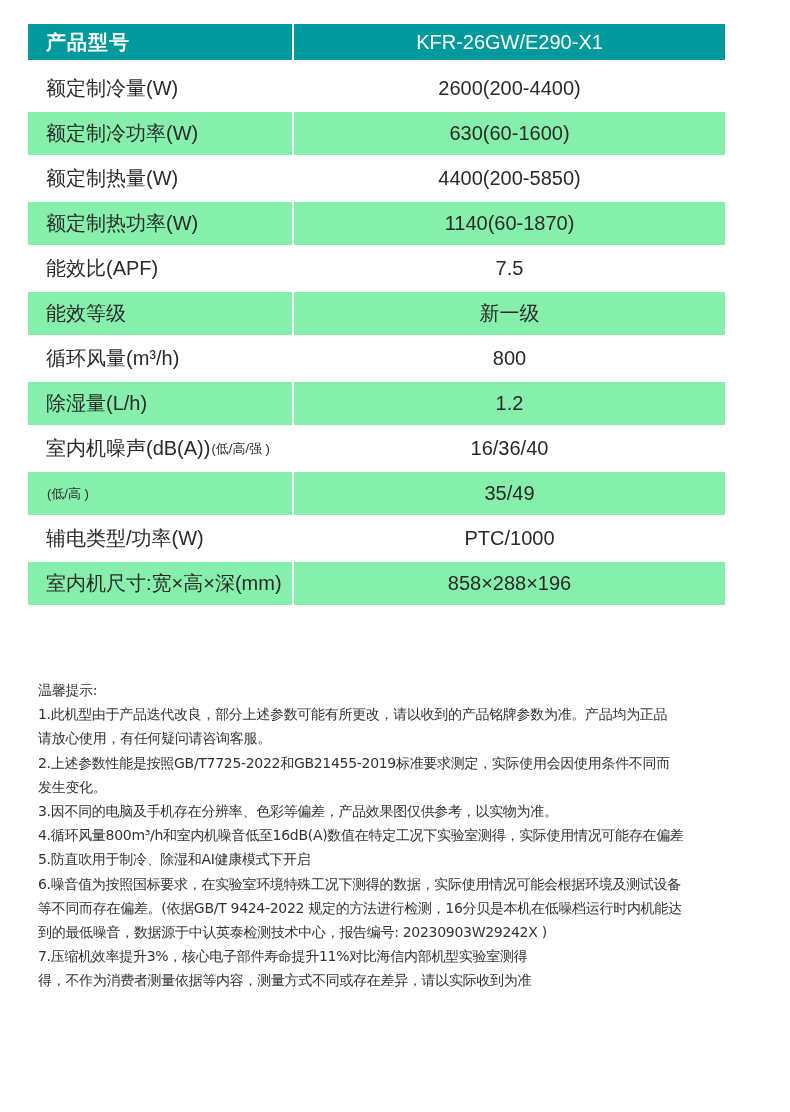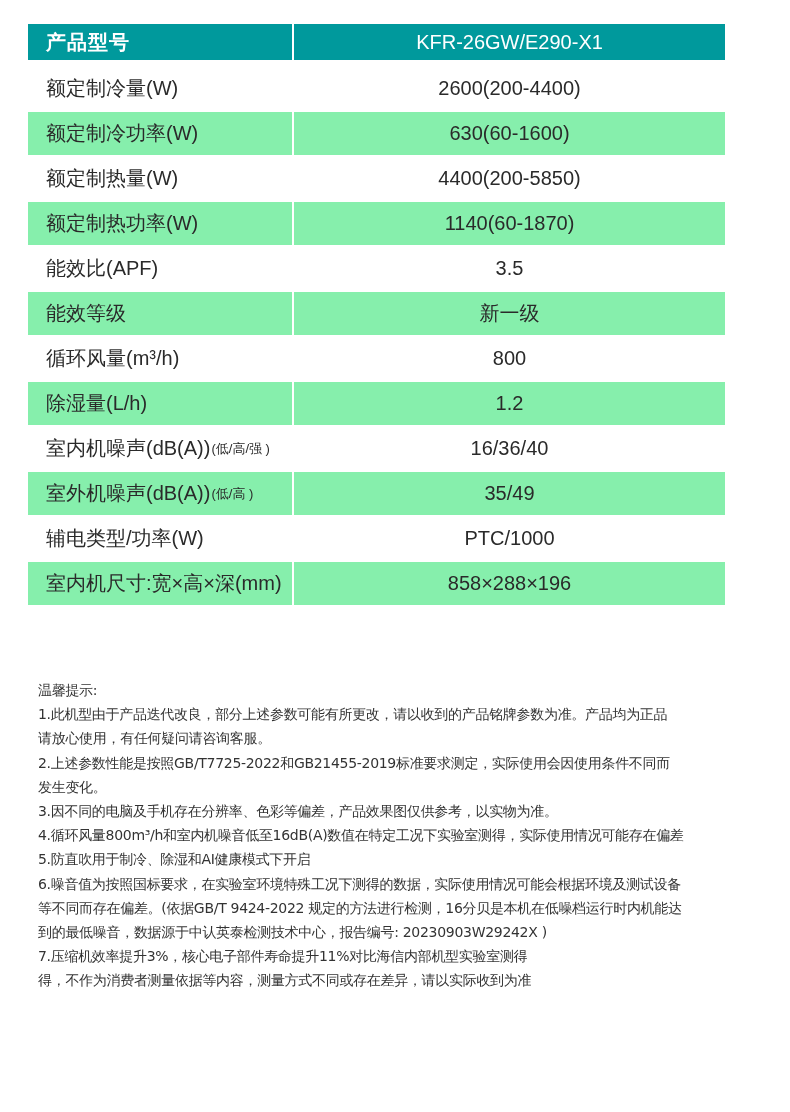--- a/index.html
+++ b/index.html
@@ -63,21 +63,21 @@
   <div class="row striped">
     <div class="cell label">
         <span>额定制热功率(W)</span>
       </div>
     <div class="cell value">1140(60-1870)</div>
   </div>
   <div class="row plain">
     <div class="cell label">
         <span>能效比(APF)</span>
       </div>
-    <div class="cell value">3.5</div>
+    <div class="cell value">7.5</div>
   </div>
   <div class="row striped">
     <div class="cell label">
         <span>能效等级</span>
       </div>
     <div class="cell value">新一级</div>
   </div>
   <div class="row plain">
     <div class="cell label">
         <span>循环风量(m³/h)</span>
@@ -92,21 +92,20 @@
   </div>
   <div class="row plain">
     <div class="cell label">
         <span>室内机噪声(dB(A))</span>
         <span class="sub">(低/高/强 )</span>
       </div>
     <div class="cell value">16/36/40</div>
   </div>
   <div class="row striped">
     <div class="cell label">
-        <span>室外机噪声(dB(A))</span>
         <span class="sub">(低/高 )</span>
       </div>
     <div class="cell value">35/49</div>
   </div>
   <div class="row plain">
     <div class="cell label">
         <span>辅电类型/功率(W)</span>
       </div>
     <div class="cell value">PTC/1000</div>
   </div>

